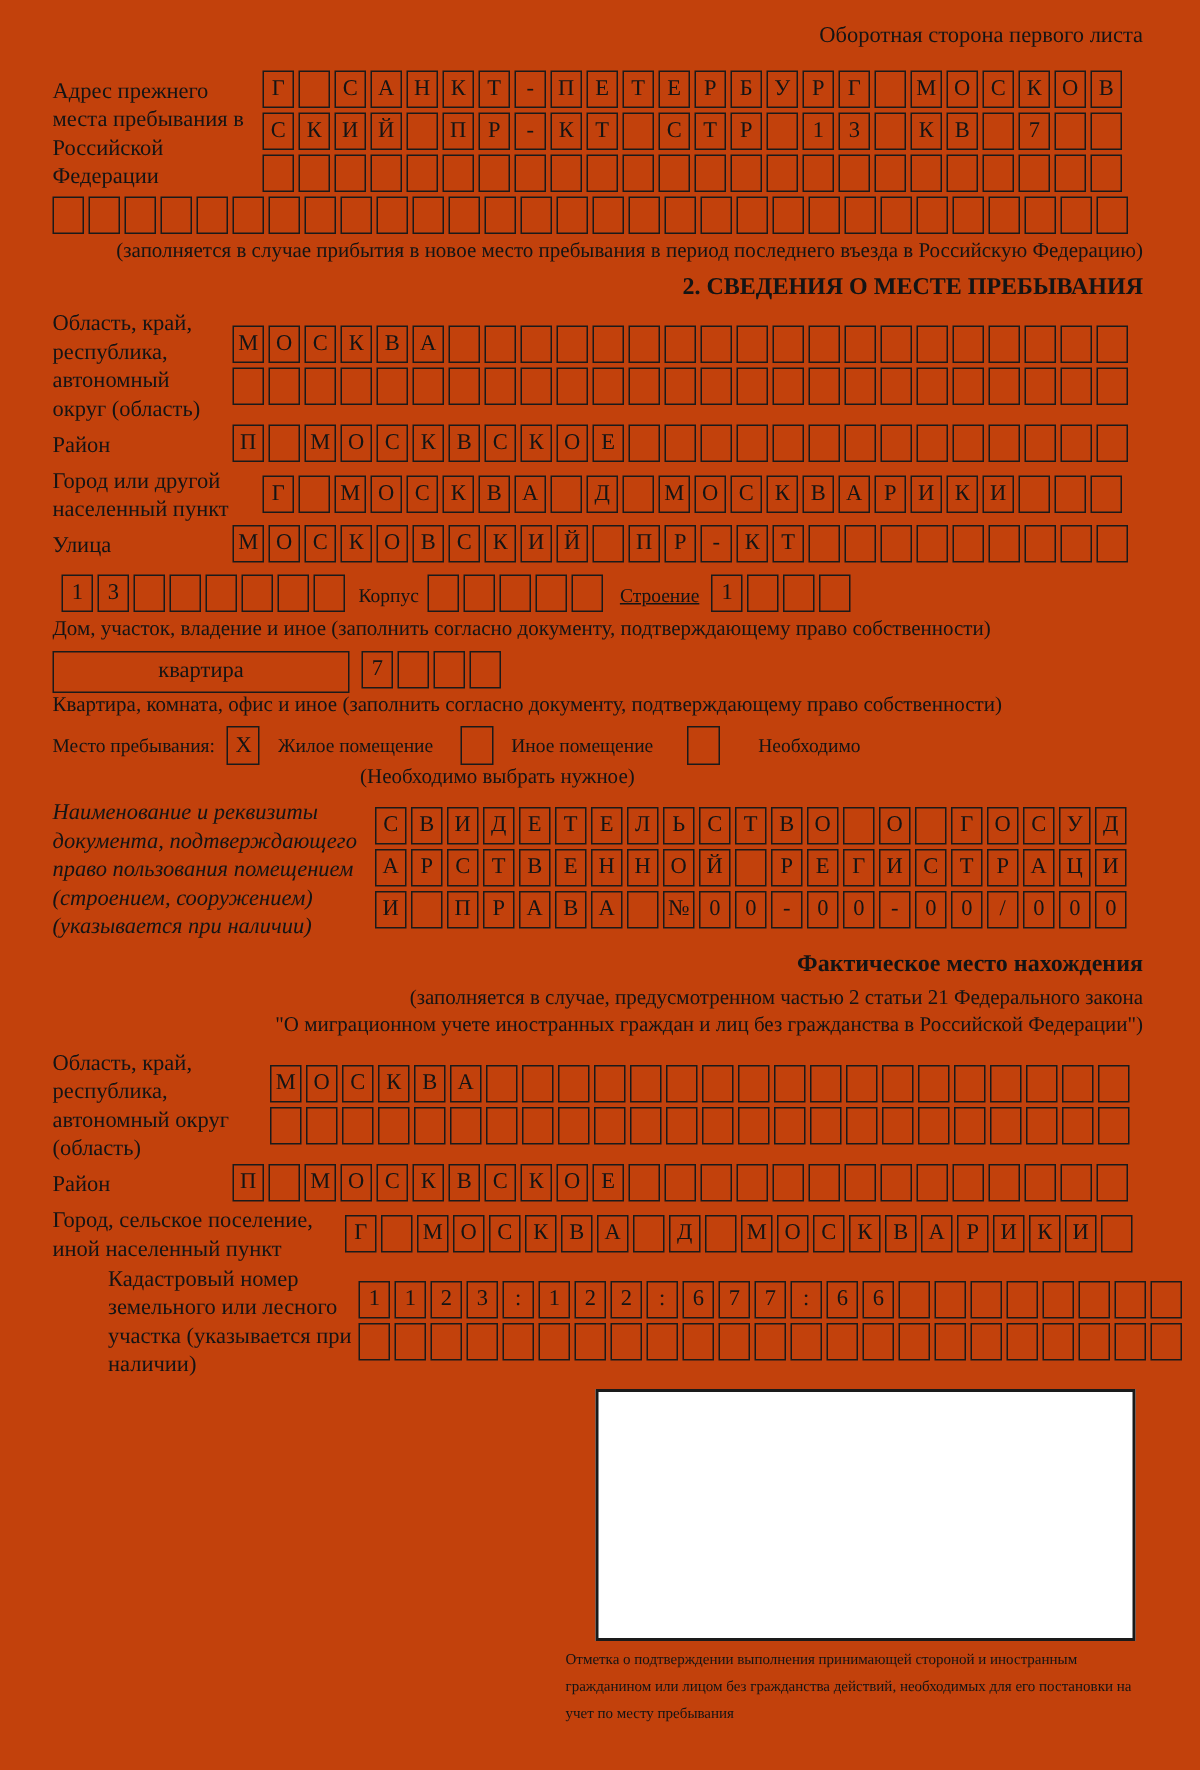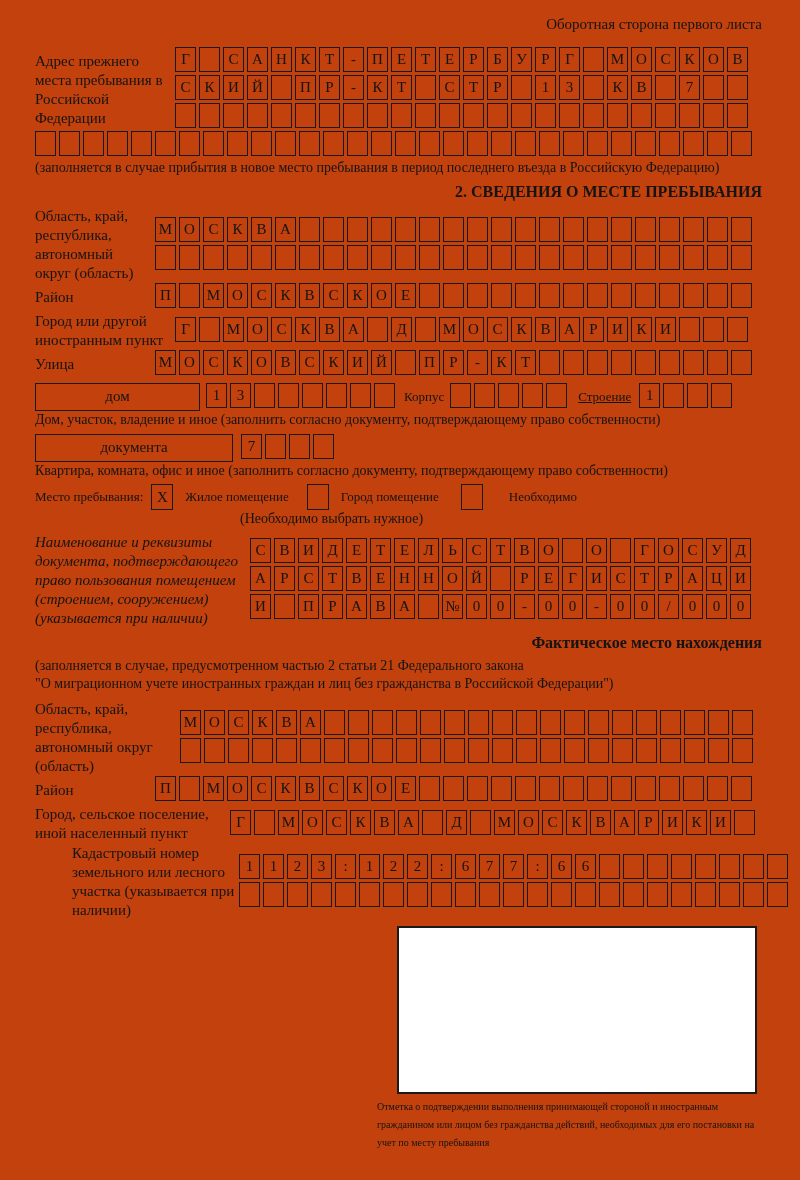--- a/index.html
+++ b/index.html
@@ -18,21 +18,21 @@
   .flabel { flex:none; font-size:15px; line-height:19px; padding-top:1px; padding-right:4px; }
   .w140{width:140px;} .w120{width:120px;} .w145{width:145px;} .w195{width:195px;} .w215{width:215px;font-style:italic;} .w167{width:167px;margin-left:37px;}
   .cells { display:flex; height:25px; margin-bottom:3px; }
   .cell {
     flex:none; width:21px; height:25px; margin-right:3px;
     border:1.5px solid #1a1a1a;
     display:flex; align-items:center; justify-content:center;
     font-size:15px; font-family:"Liberation Serif", serif;
   }
   .caption { font-size:14px; line-height:18px; }
-  .cap-center { text-align:left; }
+  .cap-center { text-align:right; }
   .sec-title { text-align:right; font-weight:bold; font-size:16px; margin:6px 0 5px 0; }
   .widebox {
     flex:none; height:28px; border:1.5px solid #1a1a1a;
     display:flex; align-items:center; justify-content:center; font-size:15px;
   }
   .chkbox {
     flex:none; width:22px; height:26px; border:1.5px solid #1a1a1a;
     display:flex; align-items:center; justify-content:center; font-size:15px;
   }
   .inline-lbl { font-size:13px; line-height:26px; }
@@ -257,21 +257,21 @@
         <span class="cell"></span>
         <span class="cell"></span>
         <span class="cell"></span>
         <span class="cell"></span>
         <span class="cell"></span>
         <span class="cell"></span>
       </div>
   </div>
 
   <div class="frow">
-    <div class="flabel w140">Город или другой иностранным пункт</div>
+    <div class="flabel w140">Город или другой населенный пункт</div>
     <div class="cells">
         <span class="cell">Г</span>
         <span class="cell"></span>
         <span class="cell">М</span>
         <span class="cell">О</span>
         <span class="cell">С</span>
         <span class="cell">К</span>
         <span class="cell">В</span>
         <span class="cell">А</span>
         <span class="cell"></span>
@@ -318,21 +318,20 @@
         <span class="cell"></span>
         <span class="cell"></span>
         <span class="cell"></span>
         <span class="cell"></span>
         <span class="cell"></span>
         <span class="cell"></span>
       </div>
   </div>
 
   <div class="frow mt4">
-    <div class="widebox" style="width:165px;">дом</div>
     <div class="cells" style="margin-left:6px; margin-top:1px;">
         <span class="cell">1</span>
         <span class="cell">3</span>
         <span class="cell"></span>
         <span class="cell"></span>
         <span class="cell"></span>
         <span class="cell"></span>
         <span class="cell"></span>
         <span class="cell"></span>
       </div>
@@ -348,36 +347,36 @@
     <div class="cells" style="margin-top:1px;">
         <span class="cell">1</span>
         <span class="cell"></span>
         <span class="cell"></span>
         <span class="cell"></span>
       </div>
   </div>
   <div class="caption">Дом, участок, владение и иное (заполнить согласно документу, подтверждающему право собственности)</div>
 
   <div class="frow mt4">
-    <div class="widebox" style="width:198px;">документа</div>
+    <div class="widebox" style="width:198px;">квартира</div>
     <div class="cells" style="margin-left:8px; margin-top:1px;">
         <span class="cell">7</span>
         <span class="cell"></span>
         <span class="cell"></span>
         <span class="cell"></span>
       </div>
   </div>
   <div class="caption">Квартира, комната, офис и иное (заполнить согласно документу, подтверждающему право собственности)</div>
 
   <div class="frow mt4">
     <div class="inline-lbl">Место пребывания:</div>
     <div class="chkbox" style="margin-left:8px;">X</div>
     <div class="inline-lbl" style="margin-left:12px;">Жилое помещение</div>
     <div class="chkbox" style="margin-left:18px;"></div>
-    <div class="inline-lbl" style="margin-left:12px;">Город помещение</div>
+    <div class="inline-lbl" style="margin-left:12px;">Иное помещение</div>
     <div class="chkbox" style="margin-left:22px;"></div>
     <div class="inline-lbl" style="margin-left:26px;">Необходимо</div>
   </div>
   <div class="caption" style="margin-left:205px;">(Необходимо выбрать нужное)</div>
 
   <div class="frow mt4">
     <div class="flabel w215">Наименование и реквизиты документа, подтверждающего право пользования помещением (строением, сооружением) (указывается при наличии)</div>
     <div>
       <div class="cells">
           <span class="cell">С</span>

